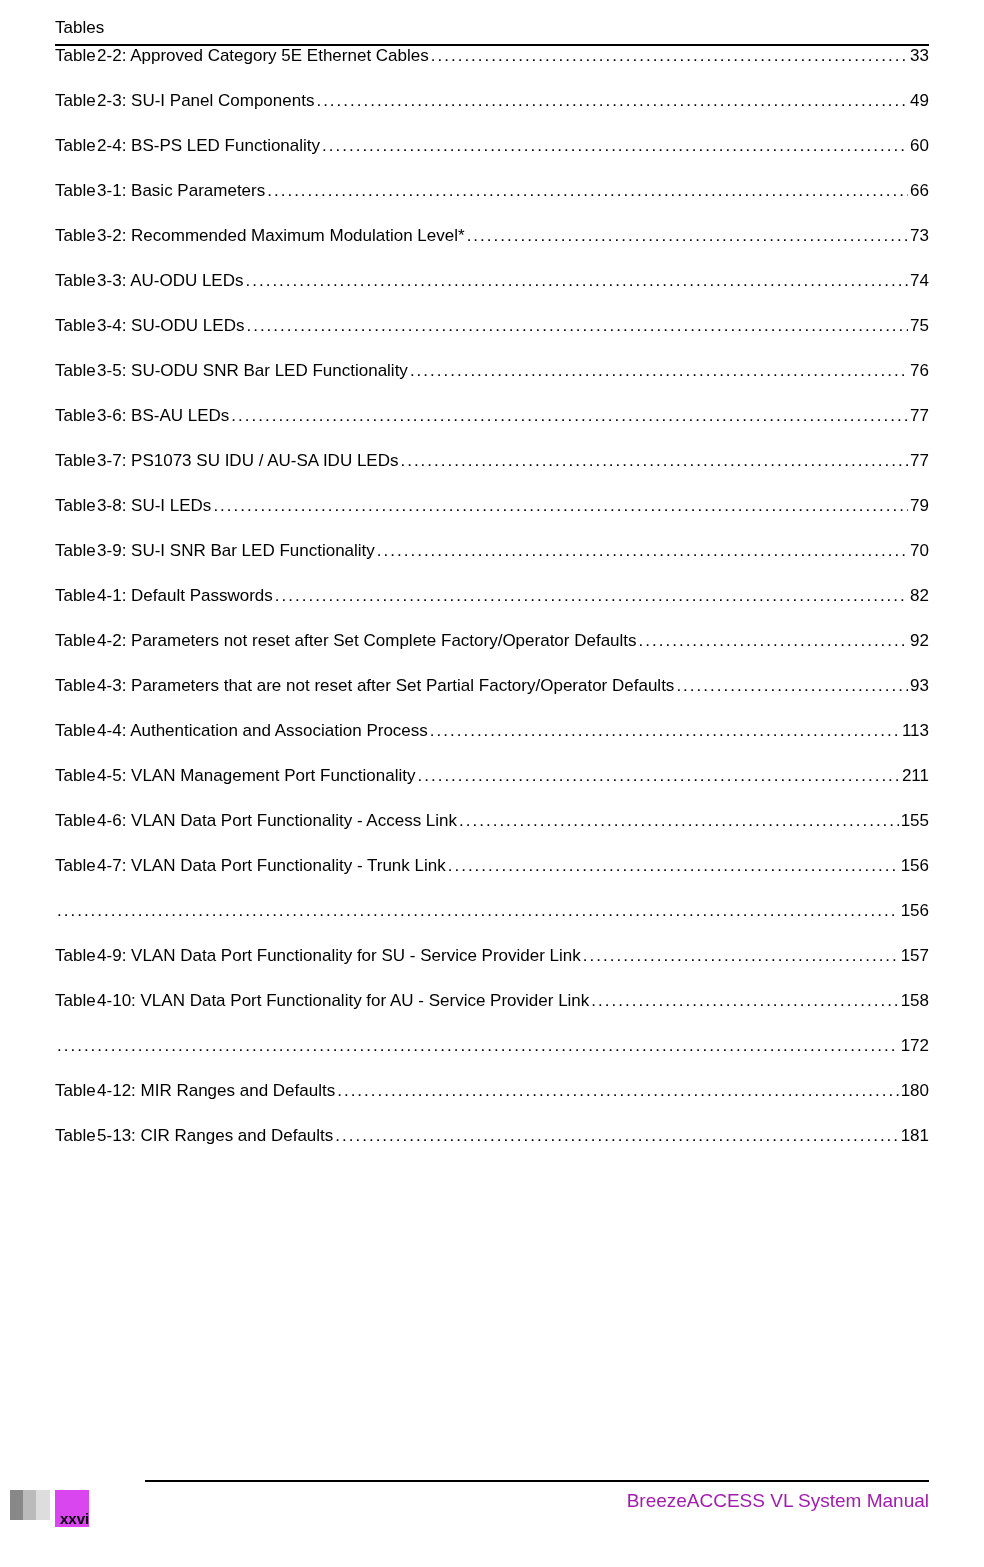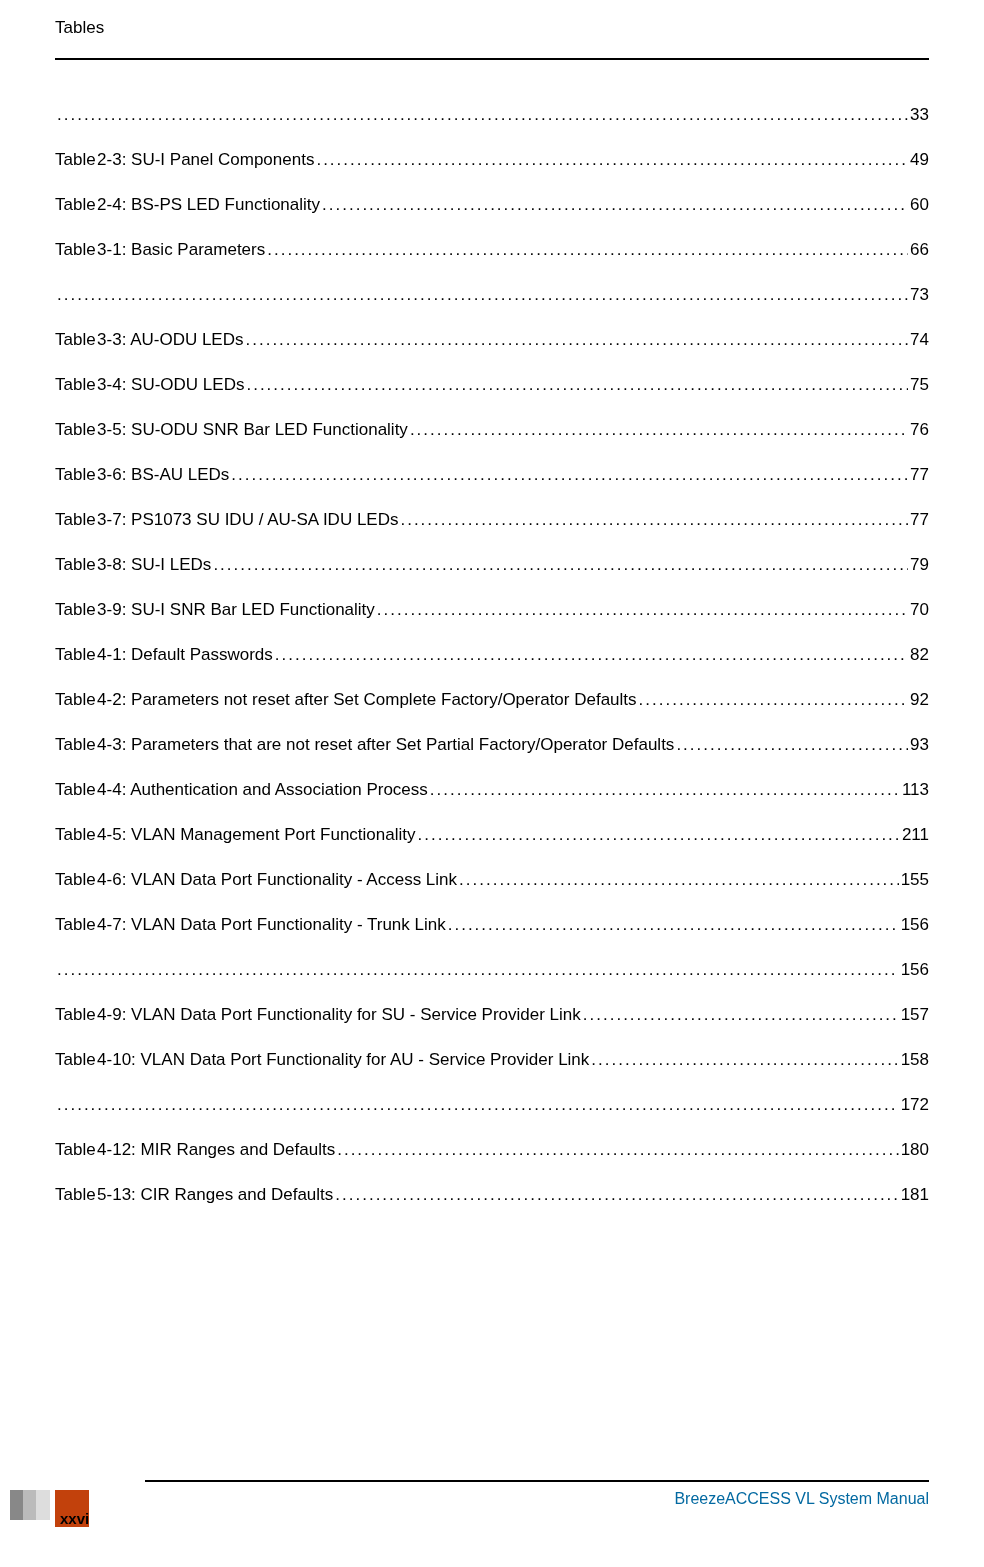--- a/index.html
+++ b/index.html
@@ -11,23 +11,22 @@
       font-family: Arial, Helvetica, sans-serif;
       background: #ffffff;
       width: 984px;
       height: 1567px;
       position: relative;
       padding: 18px 55px 0 55px;
     }
     .header {
       font-size: 17px;
       color: #000;
-      padding-bottom: 20px;
+      padding-bottom: 6px;
       border-bottom: 2px solid #000;
-      margin-bottom: 45px;
     }
     .toc-list {
       display: flex;
       flex-direction: column;
       gap: 25px;
     }
     .toc-entry {
       display: flex;
       align-items: baseline;
       font-size: 17px;
@@ -58,71 +57,73 @@
       border-top: 2px solid #000;
       margin-left: 90px;
       margin-bottom: 8px;
     }
     .footer-content {
       display: flex;
       justify-content: space-between;
       align-items: flex-start;
     }
     .page-number-box {
-      background: #c2410c;
+      background: #d946ef;
       position: relative;
     }
     .page-number-box::before {
       content: "";
       position: absolute;
       left: -45px;
       top: 0;
       width: 40px;
       height: 30px;
       background: linear-gradient(to right, #888 0%, #888 33%, #bbb 33%, #bbb 66%, #ddd 66%, #ddd 100%);
     }
     .page-number {
       font-size: 15px;
       font-weight: bold;
       padding-left: 5px;
       padding-top: 20px;
     }
     .manual-title {
-      font-size: 16px;
-      color: #0369a1;
+      font-size: 19px;
+      color: #a21caf;
     }
   </style>
 </head>
 <body>
 
 <div class="header">
   <span>Tables</span>
 </div>
 
 <div class="toc-list">
     <div class="toc-entry">
+      <span class="toc-title">Table 2-2: Approved Category 5E Ethernet Cables</span>
       <span class="toc-dots">............................................................................................................................................................................................................................................................................................................</span>
       <span class="toc-page">33</span>
     </div>
     <div class="toc-entry">
       <span class="toc-title">Table 2-3: SU-I Panel Components</span>
       <span class="toc-dots">............................................................................................................................................................................................................................................................................................................</span>
       <span class="toc-page">49</span>
     </div>
     <div class="toc-entry">
       <span class="toc-title">Table 2-4: BS-PS LED Functionality</span>
       <span class="toc-dots">............................................................................................................................................................................................................................................................................................................</span>
       <span class="toc-page">60</span>
     </div>
     <div class="toc-entry">
       <span class="toc-title">Table 3-1: Basic Parameters</span>
       <span class="toc-dots">............................................................................................................................................................................................................................................................................................................</span>
       <span class="toc-page">66</span>
     </div>
     <div class="toc-entry">
+      <span class="toc-title">Table 3-2: Recommended Maximum Modulation Level*</span>
       <span class="toc-dots">............................................................................................................................................................................................................................................................................................................</span>
       <span class="toc-page">73</span>
     </div>
     <div class="toc-entry">
       <span class="toc-title">Table 3-3: AU-ODU LEDs</span>
       <span class="toc-dots">............................................................................................................................................................................................................................................................................................................</span>
       <span class="toc-page">74</span>
     </div>
     <div class="toc-entry">
       <span class="toc-title">Table 3-4: SU-ODU LEDs</span>

